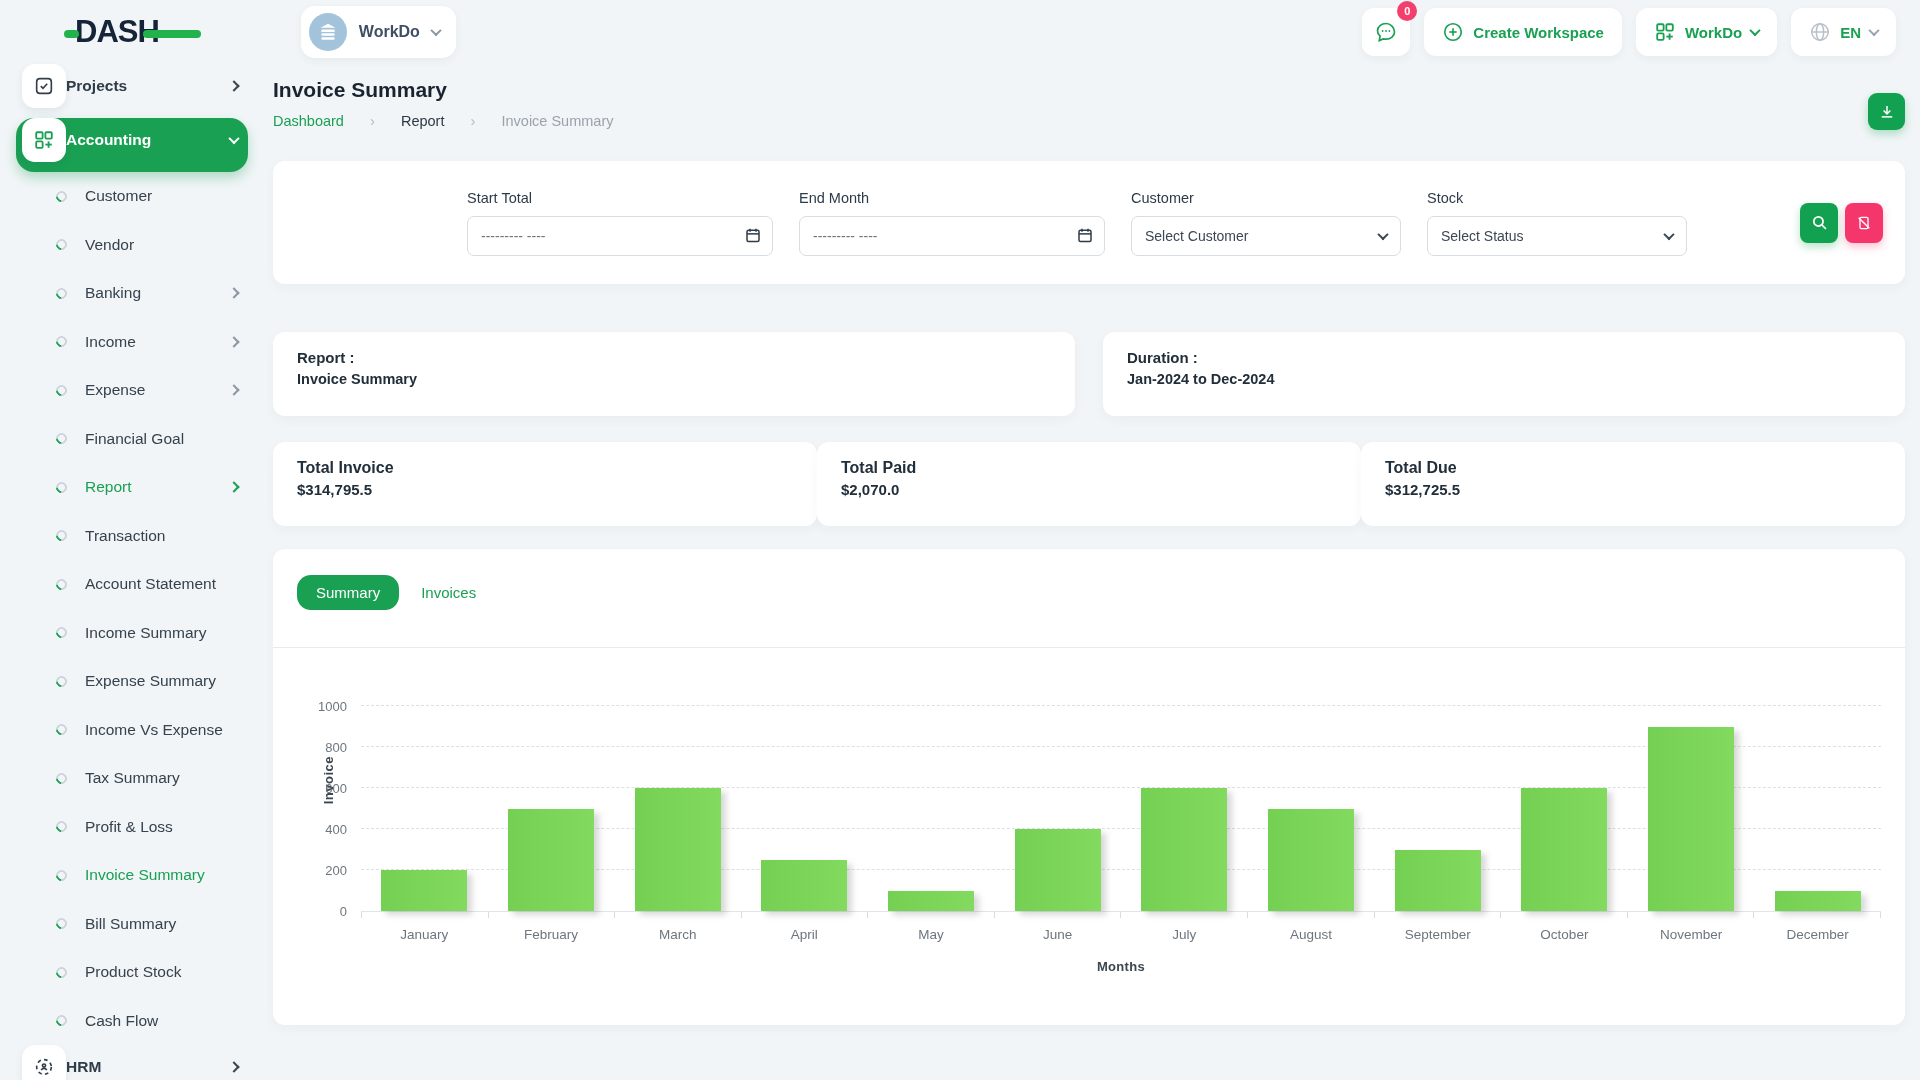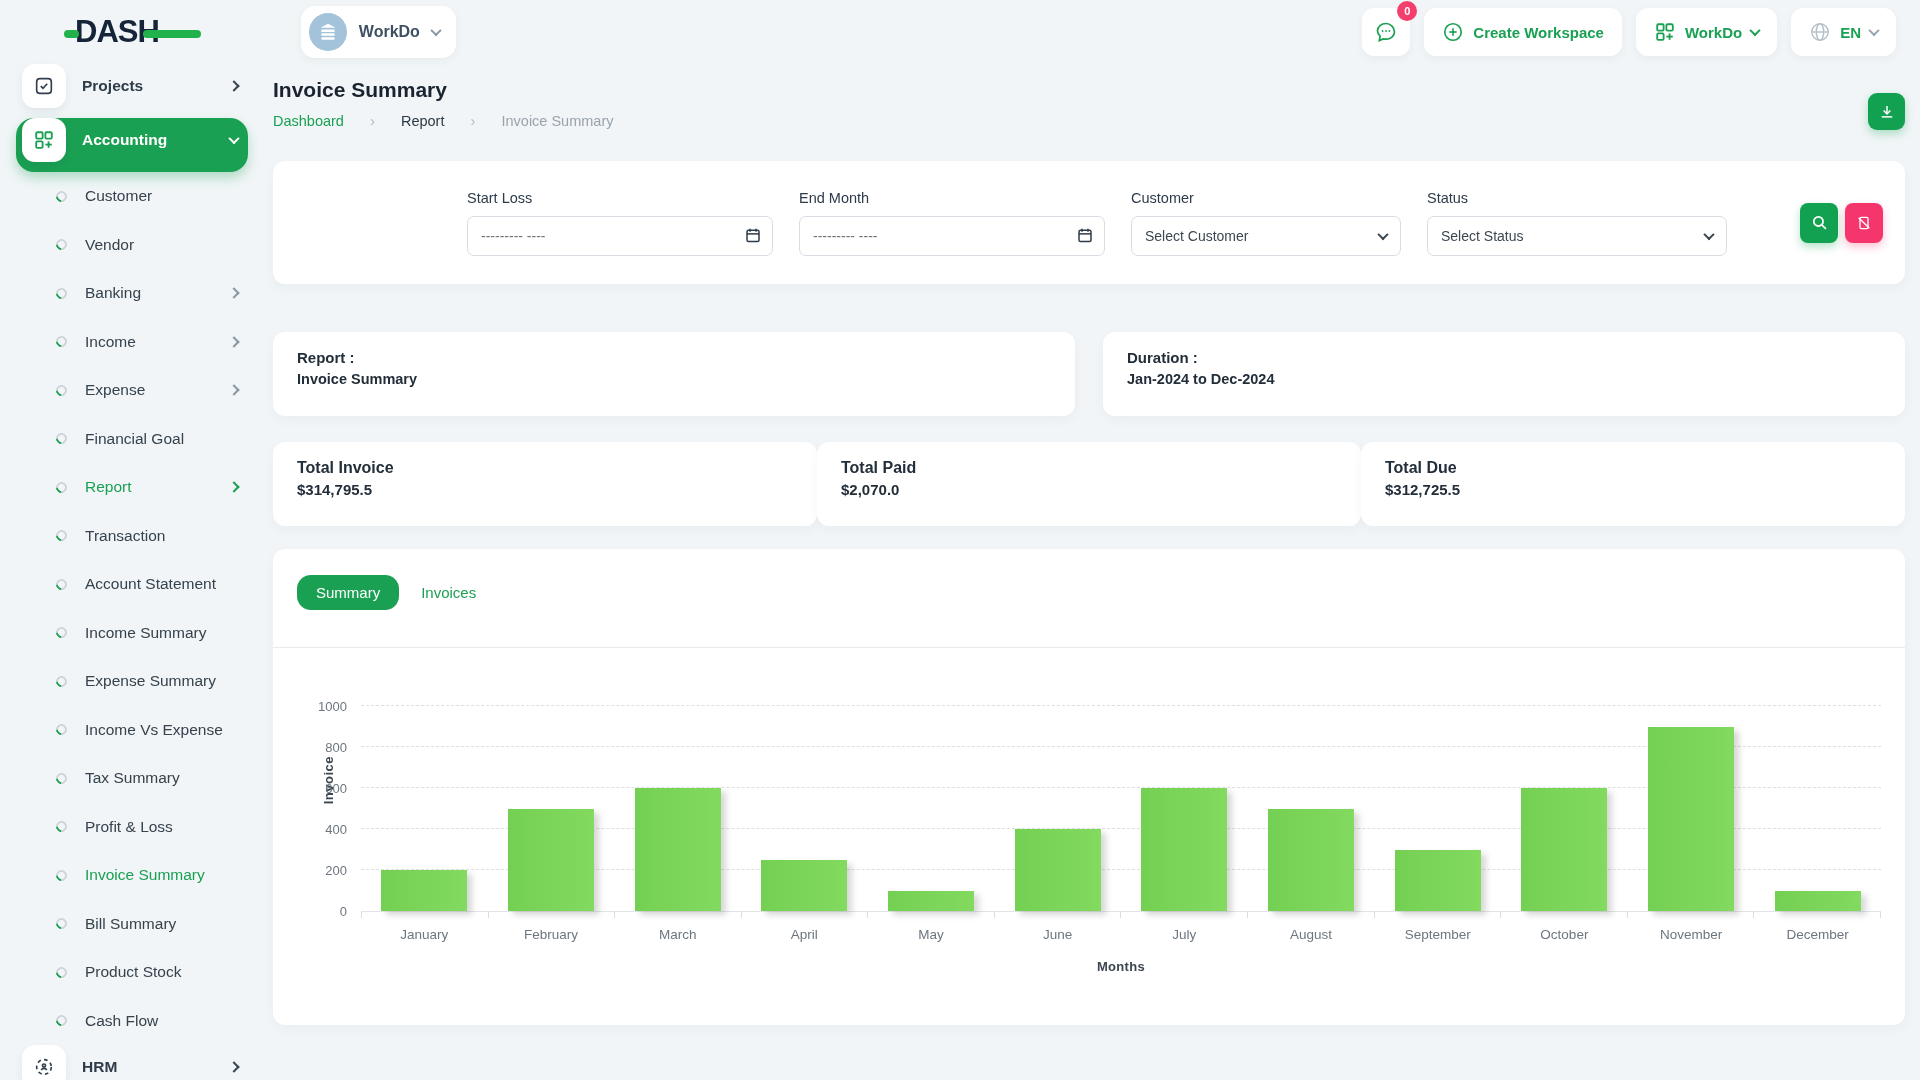--- a/index.html
+++ b/index.html
@@ -24,21 +24,21 @@
   .icon-btn { position:relative; width:48px; height:48px; background:#fff; border-radius:12px; display:flex; align-items:center; justify-content:center; box-shadow:0 3px 8px rgba(30,50,70,.05); cursor:pointer; }
   .badge { position:absolute; top:-7px; right:-7px; min-width:20px; height:20px; border-radius:50%; background:#f43f6e; color:#fff; font-size:11px; font-weight:700; display:flex; align-items:center; justify-content:center; }
   .pill-btn { height:48px; background:#fff; border-radius:12px; display:flex; align-items:center; gap:9px; padding:0 18px; box-shadow:0 3px 8px rgba(30,50,70,.05); cursor:pointer; font-size:15px; font-weight:600; color:#1aa053; }
   .pill-btn .chev { border-color:#1aa053; }
   .pill-btn.lang .chev { border-color:#9aa4ae; }
   .lang-label { color:#1aa053; }
   
   .app-row { display:flex; align-items:flex-start; }
   
   .sidebar { width:262px; flex:0 0 262px; padding:0 14px 0 16px; }
-  .nav-main { display:flex; align-items:center; gap:16px; padding:4px 10px 15px 6px; height:54px; cursor:pointer; }
+  .nav-main { display:flex; align-items:center; padding:4px 10px 15px 6px; height:54px; cursor:pointer; }
   .nav-icon-card { width:44px; height:44px; background:#fff; border-radius:13px; box-shadow:0 4px 9px rgba(30,50,70,.08); display:flex; align-items:center; justify-content:center; flex:0 0 44px; }
   .nav-label { font-size:15.5px; font-weight:600; color:#2e3b48; }
   .nav-main .chev { margin-left:auto; border-color:#39454f; }
   .nav-main.active { background:#1aa053; border-radius:18px; box-shadow:0 6px 12px rgba(26,160,83,.3); }
   .nav-main.active .nav-label { color:#fff; font-weight:700; }
   .nav-main.active .chev { border-color:#fff; }
   .nav-sub { display:flex; align-items:center; gap:18px; height:48.5px; padding:0 10px 0 40px; cursor:pointer; }
   .sub-dot { width:11px; height:11px; border-radius:50%; border:2.5px solid #ccd3d9; border-bottom-color:#1aa053; transform:rotate(45deg); flex:0 0 11px; }
   .nav-sub .nav-label { font-weight:400; color:#36424d; font-size:15.5px; }
   .nav-sub .chev { margin-left:auto; }
@@ -55,21 +55,21 @@
   .dl-btn { position:absolute; top:29px; right:15px; width:37px; height:37px; border-radius:9px; background:#12a150; border:none; display:flex; align-items:center; justify-content:center; cursor:pointer; box-shadow:0 4px 9px rgba(18,161,80,.3); }
   .card { background:#fff; border-radius:12px; box-shadow:0 4px 12px rgba(25,40,60,.04); }
   
   .filter-card { margin-top:32px; height:123px; display:flex; align-items:center; padding:0 22px 0 194px; gap:26px; }
   .fgroup { display:flex; flex-direction:column; gap:10px; }
   .fgroup label { font-size:14.5px; color:#2c3a4a; }
   .finput-wrap { position:relative; }
   .finput { width:306px; height:40px; border:1px solid #d7dde2; border-radius:7px; padding:0 36px 0 13px; font-size:14px; color:#3c4752; font-family:inherit; background:#fff; outline:none; }
   .cal-ico { position:absolute; right:11px; top:10px; }
   .fselect { width:270px; height:40px; border:1px solid #d7dde2; border-radius:7px; padding:0 13px; font-size:14px; color:#3c4752; display:flex; align-items:center; justify-content:space-between; cursor:pointer; background:#fff; }
-  .fselect.wide { width:300px; }
+  .fselect.wide { width:260px; }
   .fselect .chev { border-color:#39454f; }
   .fbtns { margin-left:auto; display:flex; gap:7px; }
   .sq-btn { width:38px; height:40px; border:none; border-radius:8px; display:flex; align-items:center; justify-content:center; cursor:pointer; }
   .sq-btn.search { background:#12a150; box-shadow:0 4px 9px rgba(18,161,80,.3); }
   .sq-btn.reset { background:#f5366c; box-shadow:0 4px 9px rgba(245,54,108,.3); }
   
   .info-row { margin-top:48px; display:flex; gap:28px; }
   .info-card { height:84px; padding:17px 24px; flex:1; }
   .info-card .lbl { font-size:15px; font-weight:600; color:#222e39; }
   .info-card .val { font-size:14.5px; font-weight:700; color:#222e39; margin-top:5px; }
@@ -297,21 +297,21 @@
     <button class="dl-btn">
       <svg width="18" height="18" viewBox="0 0 24 24" fill="none" stroke="#ffffff" stroke-width="2">
           <line x1="12" y1="4" x2="12" y2="14"></line>
           <polyline points="7.5,10 12,14.5 16.5,10"></polyline>
           <path d="M5 18.5h14"></path>
         </svg>
     </button>
 
     <div class="card filter-card">
       <div class="fgroup">
-        <label>Start Loss</label>
+        <label>Start Total</label>
         <span class="finput-wrap">
           <input class="finput" type="text" placeholder="--------- ----" style="">
           <svg class="cal-ico" width="18" height="18" viewBox="0 0 24 24" fill="none" stroke="#2f3b46" stroke-width="2">
               <rect x="4" y="5.5" width="16" height="15" rx="2"></rect>
               <line x1="8" y1="3.5" x2="8" y2="7.5"></line>
               <line x1="16" y1="3.5" x2="16" y2="7.5"></line>
               <line x1="4" y1="10.5" x2="20" y2="10.5"></line>
             </svg>
         </span>
       </div>
@@ -328,21 +328,21 @@
         </span>
       </div>
       <div class="fgroup">
         <label>Customer</label>
         <div class="fselect">
           <span>Select Customer</span>
           <span class="chev chev-down"></span>
         </div>
       </div>
       <div class="fgroup">
-        <label>Status</label>
+        <label>Stock</label>
         <div class="fselect wide">
           <span>Select Status</span>
           <span class="chev chev-down"></span>
         </div>
       </div>
       <div class="fbtns">
         <button class="sq-btn search">
           <svg width="17" height="17" viewBox="0 0 24 24" fill="none" stroke="#ffffff" stroke-width="2.4">
               <circle cx="10.5" cy="10.5" r="6.5"></circle>
               <line x1="15.5" y1="15.5" x2="21" y2="21"></line>

